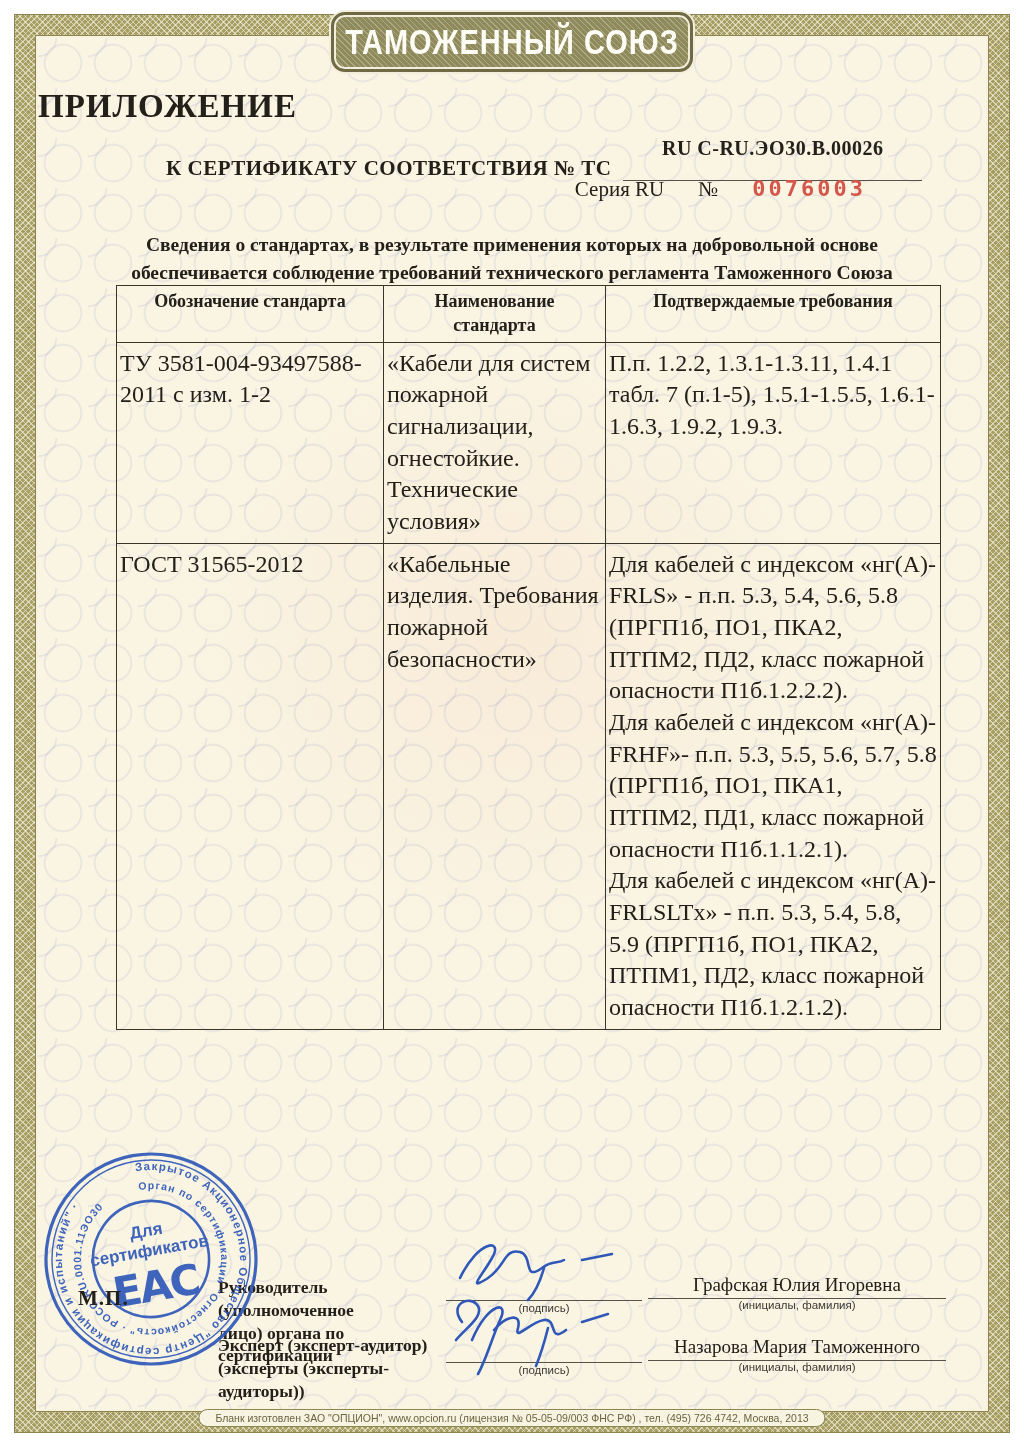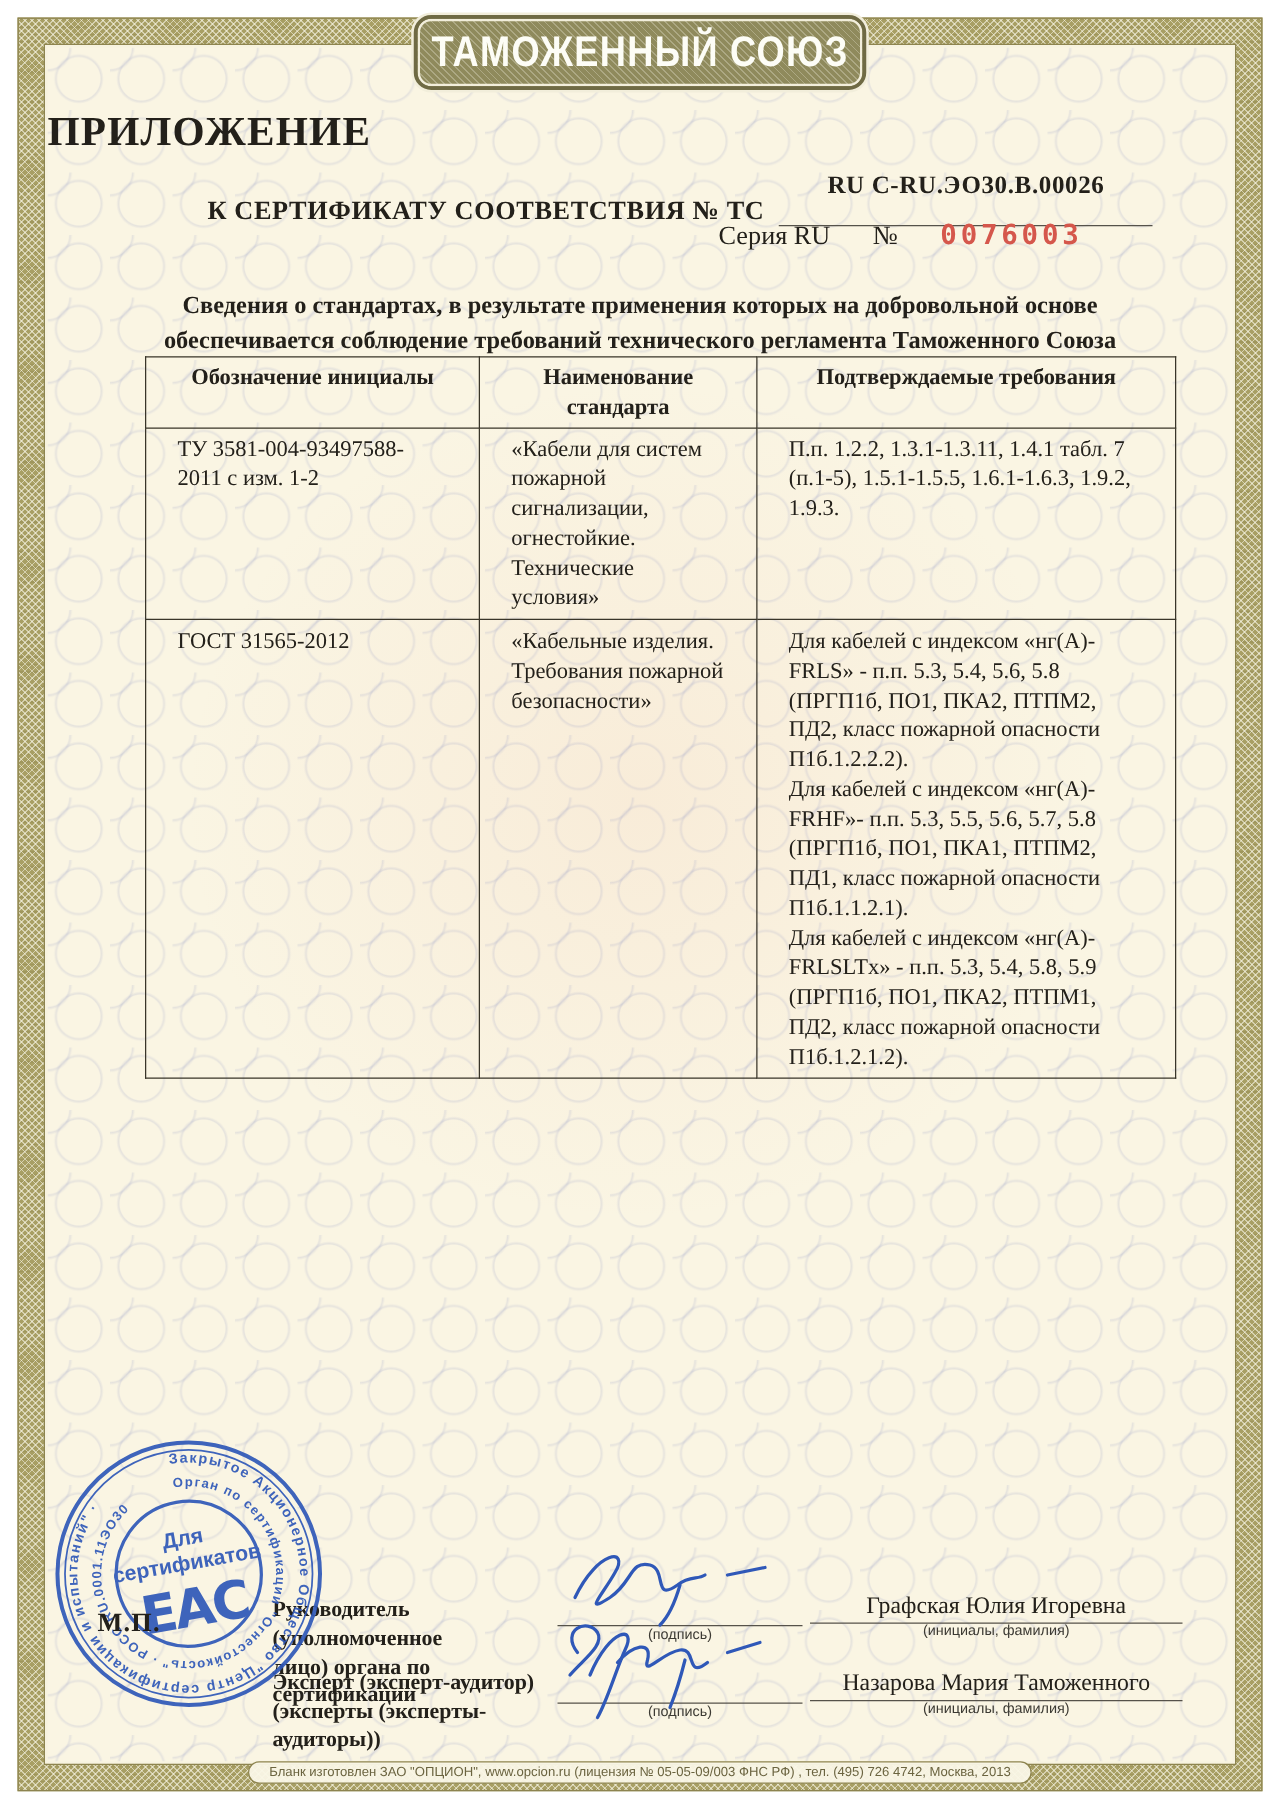--- a/index.html
+++ b/index.html
@@ -45,22 +45,22 @@
   .certline .val{flex:1;margin-left:12px;text-align:center;font-size:20px;font-weight:bold;
                  border-bottom:1.5px solid #55524a;padding-bottom:20px;letter-spacing:.5px;}
 
   .seriesline{right:120px;top:138px;font-size:21px;display:flex;gap:34px;align-items:baseline;}
   .seriesline .num{font-family:"DejaVu Sans Mono",monospace;font-weight:bold;font-size:22px;
                    color:#d5574c;letter-spacing:3px;}
 
   .intro{left:60px;right:60px;top:178px;text-align:center;font-weight:bold;font-size:19.5px;line-height:1.45;margin-top:15px;}
 
   table.std{left:78px;top:247px;width:824px;border-collapse:collapse;table-layout:fixed;}
-  table.std th,table.std td{border:1.6px solid #393529;padding:5px 25px;vertical-align:top;
-        font-size:18px;line-height:1.32;background:transparent;}
+  table.std th,table.std td{border:1.6px solid #393529;padding:5px 3px;vertical-align:top;
+        font-size:24px;line-height:1.32;background:transparent;}
   table.std th{font-weight:bold;text-align:center;font-size:18px;padding:4px 6px;}
   .c1{width:267px;} .c2{width:222px;} .c3{width:335px;}
   tr.r1 td{height:86px;} tr.r2 td{height:316px;margin-left:44px;}
   .prewrap{white-space:pre-line;}
 
   .mp{left:40px;top:1248px;font-size:21px;font-weight:bold;letter-spacing:1px;z-index:4;font-family:Liberation Serif, serif;}
 
   .stamp{left:0px;top:1108px;width:226px;height:226px;opacity:.92;z-index:3;}
 
   .siglabel{left:180px;width:245px;font-weight:bold;font-size:17.5px;line-height:1.3;white-space:pre-line;}
@@ -108,21 +108,21 @@
     <div class="intro">Сведения о стандартах, в результате применения которых на добровольной основе обеспечивается соблюдение требований технического регламента Таможенного Союза</div>
 
     <table class="std">
       <colgroup>
           <col class="c1">
           <col class="c2">
           <col class="c3">
         </colgroup>
       <tbody>
           <tr>
-        <th class="prewrap">Обозначение инициалы</th>
+        <th class="prewrap">Обозначение стандарта</th>
         <th class="prewrap">Наименование
 стандарта</th>
         <th class="prewrap">Подтверждаемые требования</th>
       </tr>
       <tr class="r1">
         <td>ТУ 3581-004-93497588-2011 с изм. 1-2</td>
         <td>«Кабели для систем пожарной сигнализации, огнестойкие. Технические условия»</td>
         <td class="prewrap">П.п. 1.2.2, 1.3.1-1.3.11, 1.4.1 табл. 7 (п.1-5), 1.5.1-1.5.5, 1.6.1-1.6.3, 1.9.2, 1.9.3.</td>
       </tr>
       <tr class="r2">

